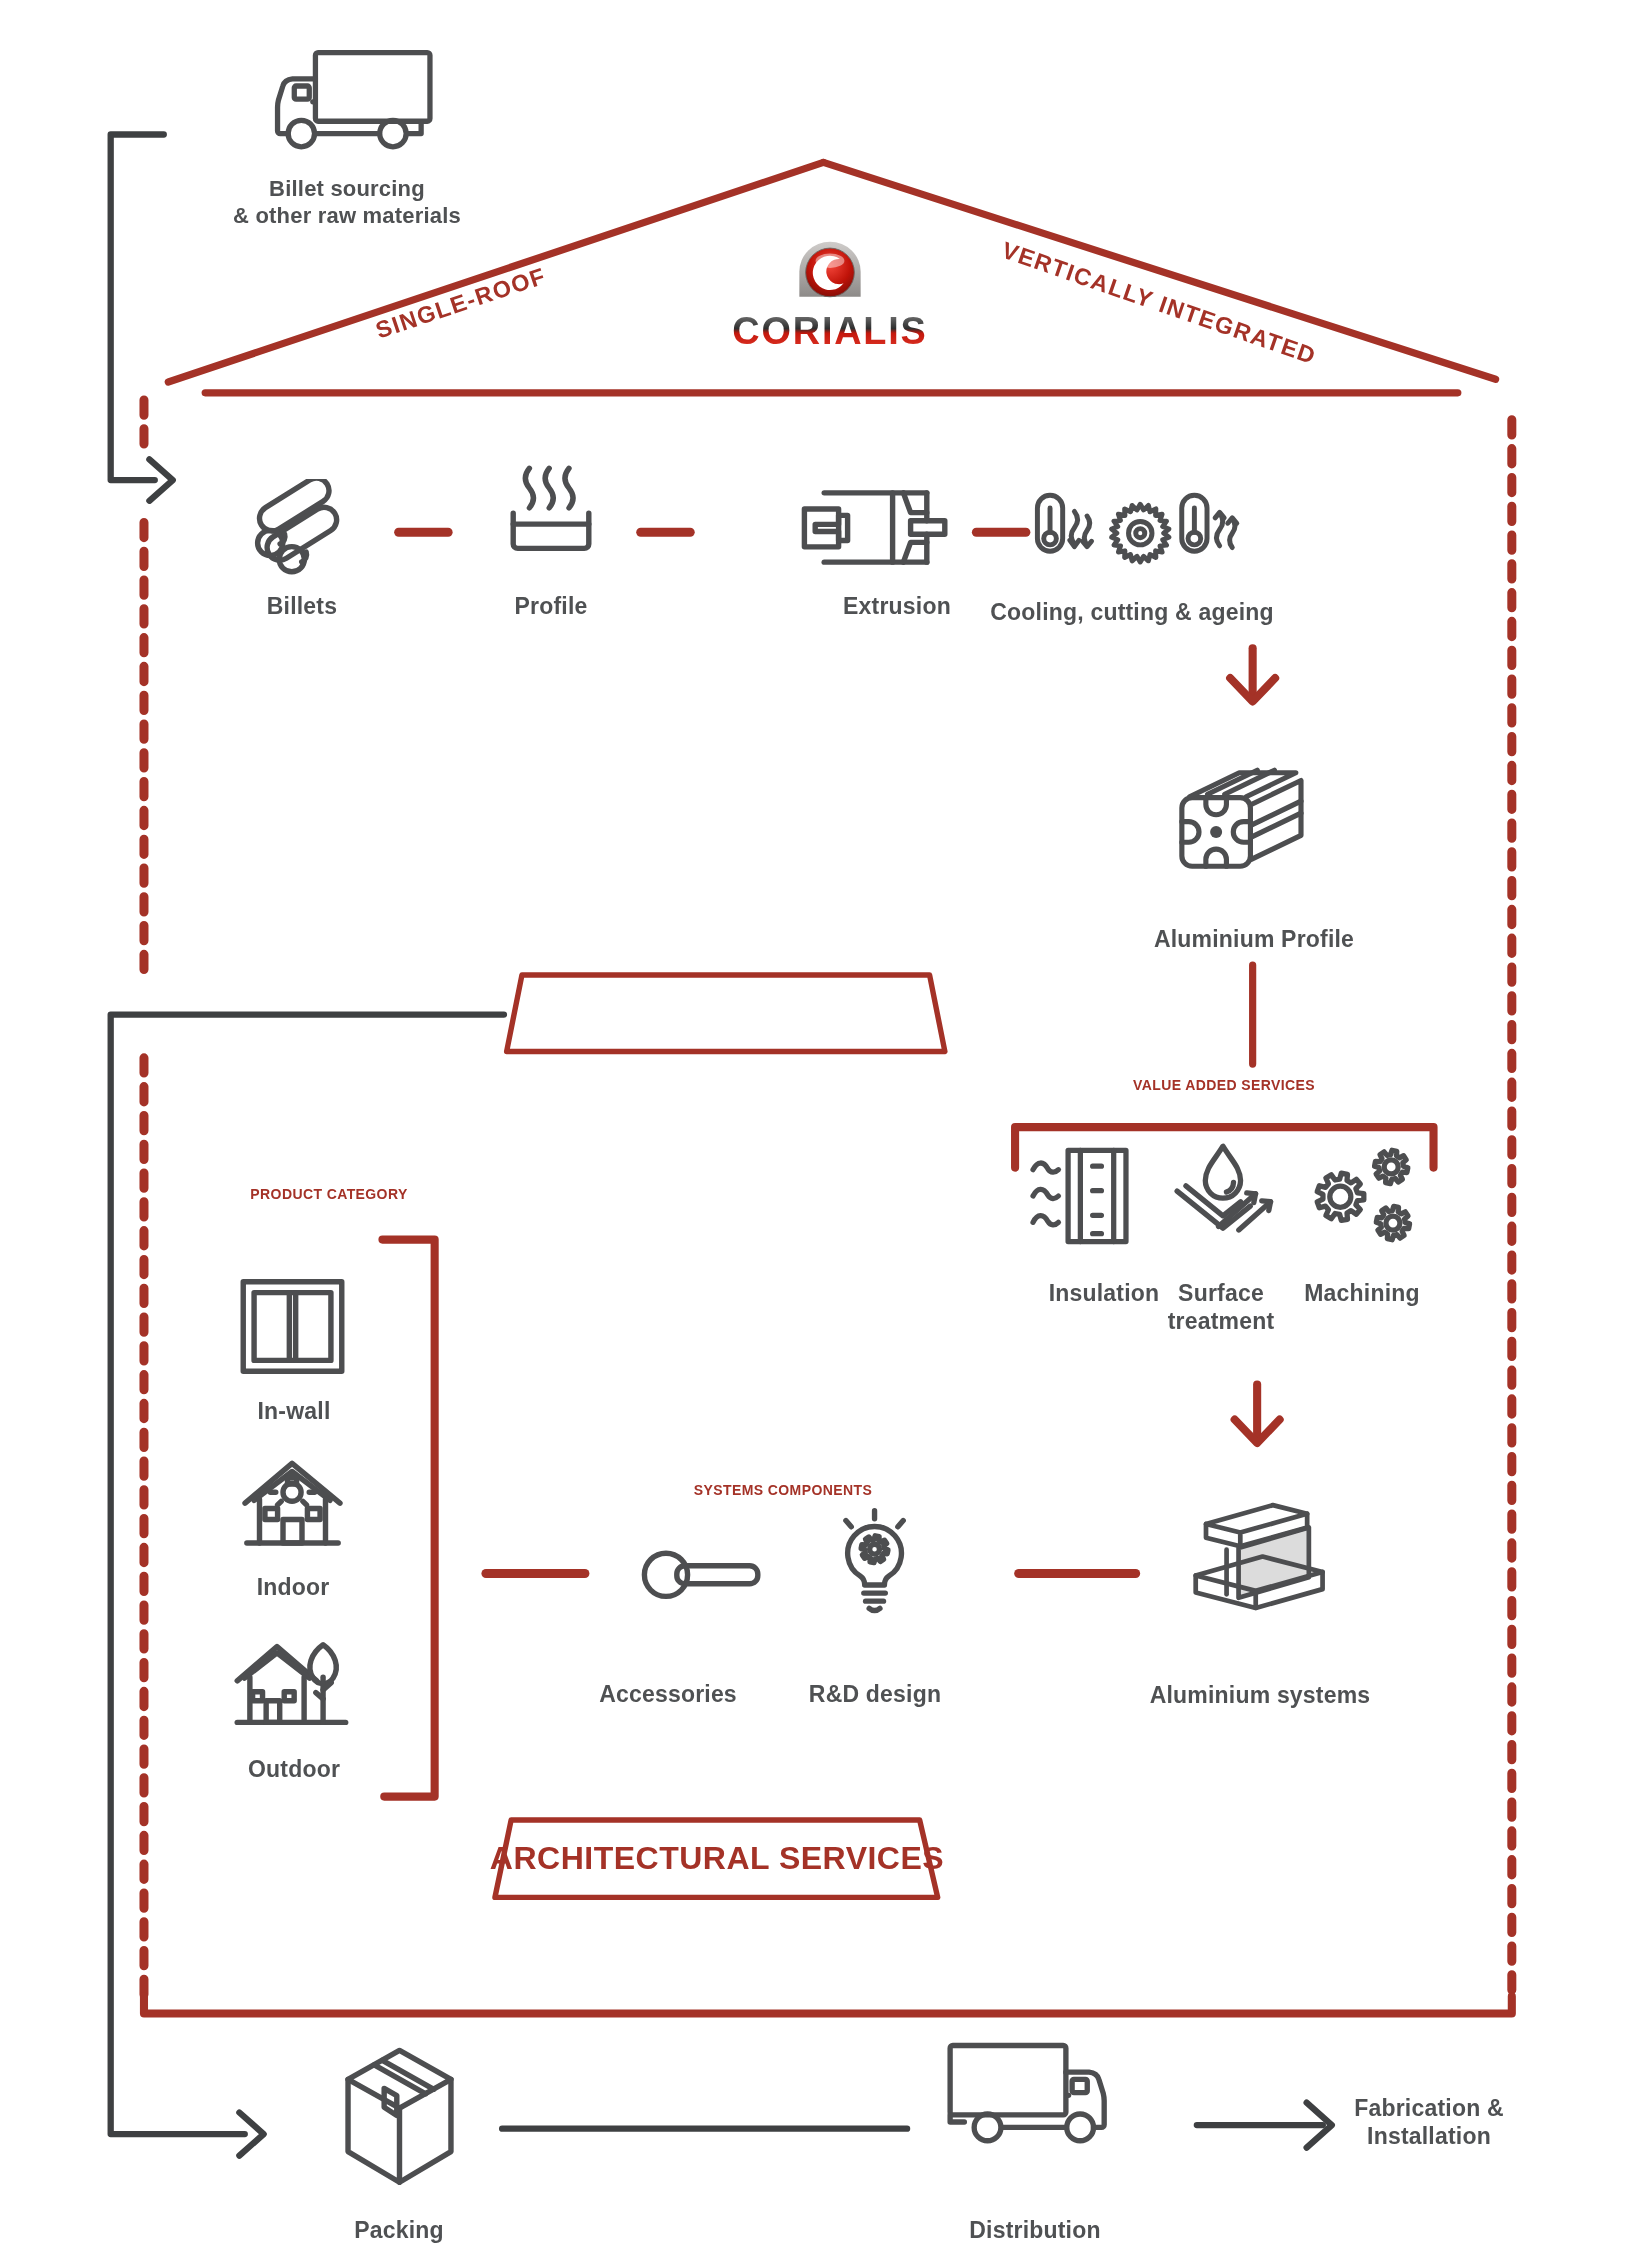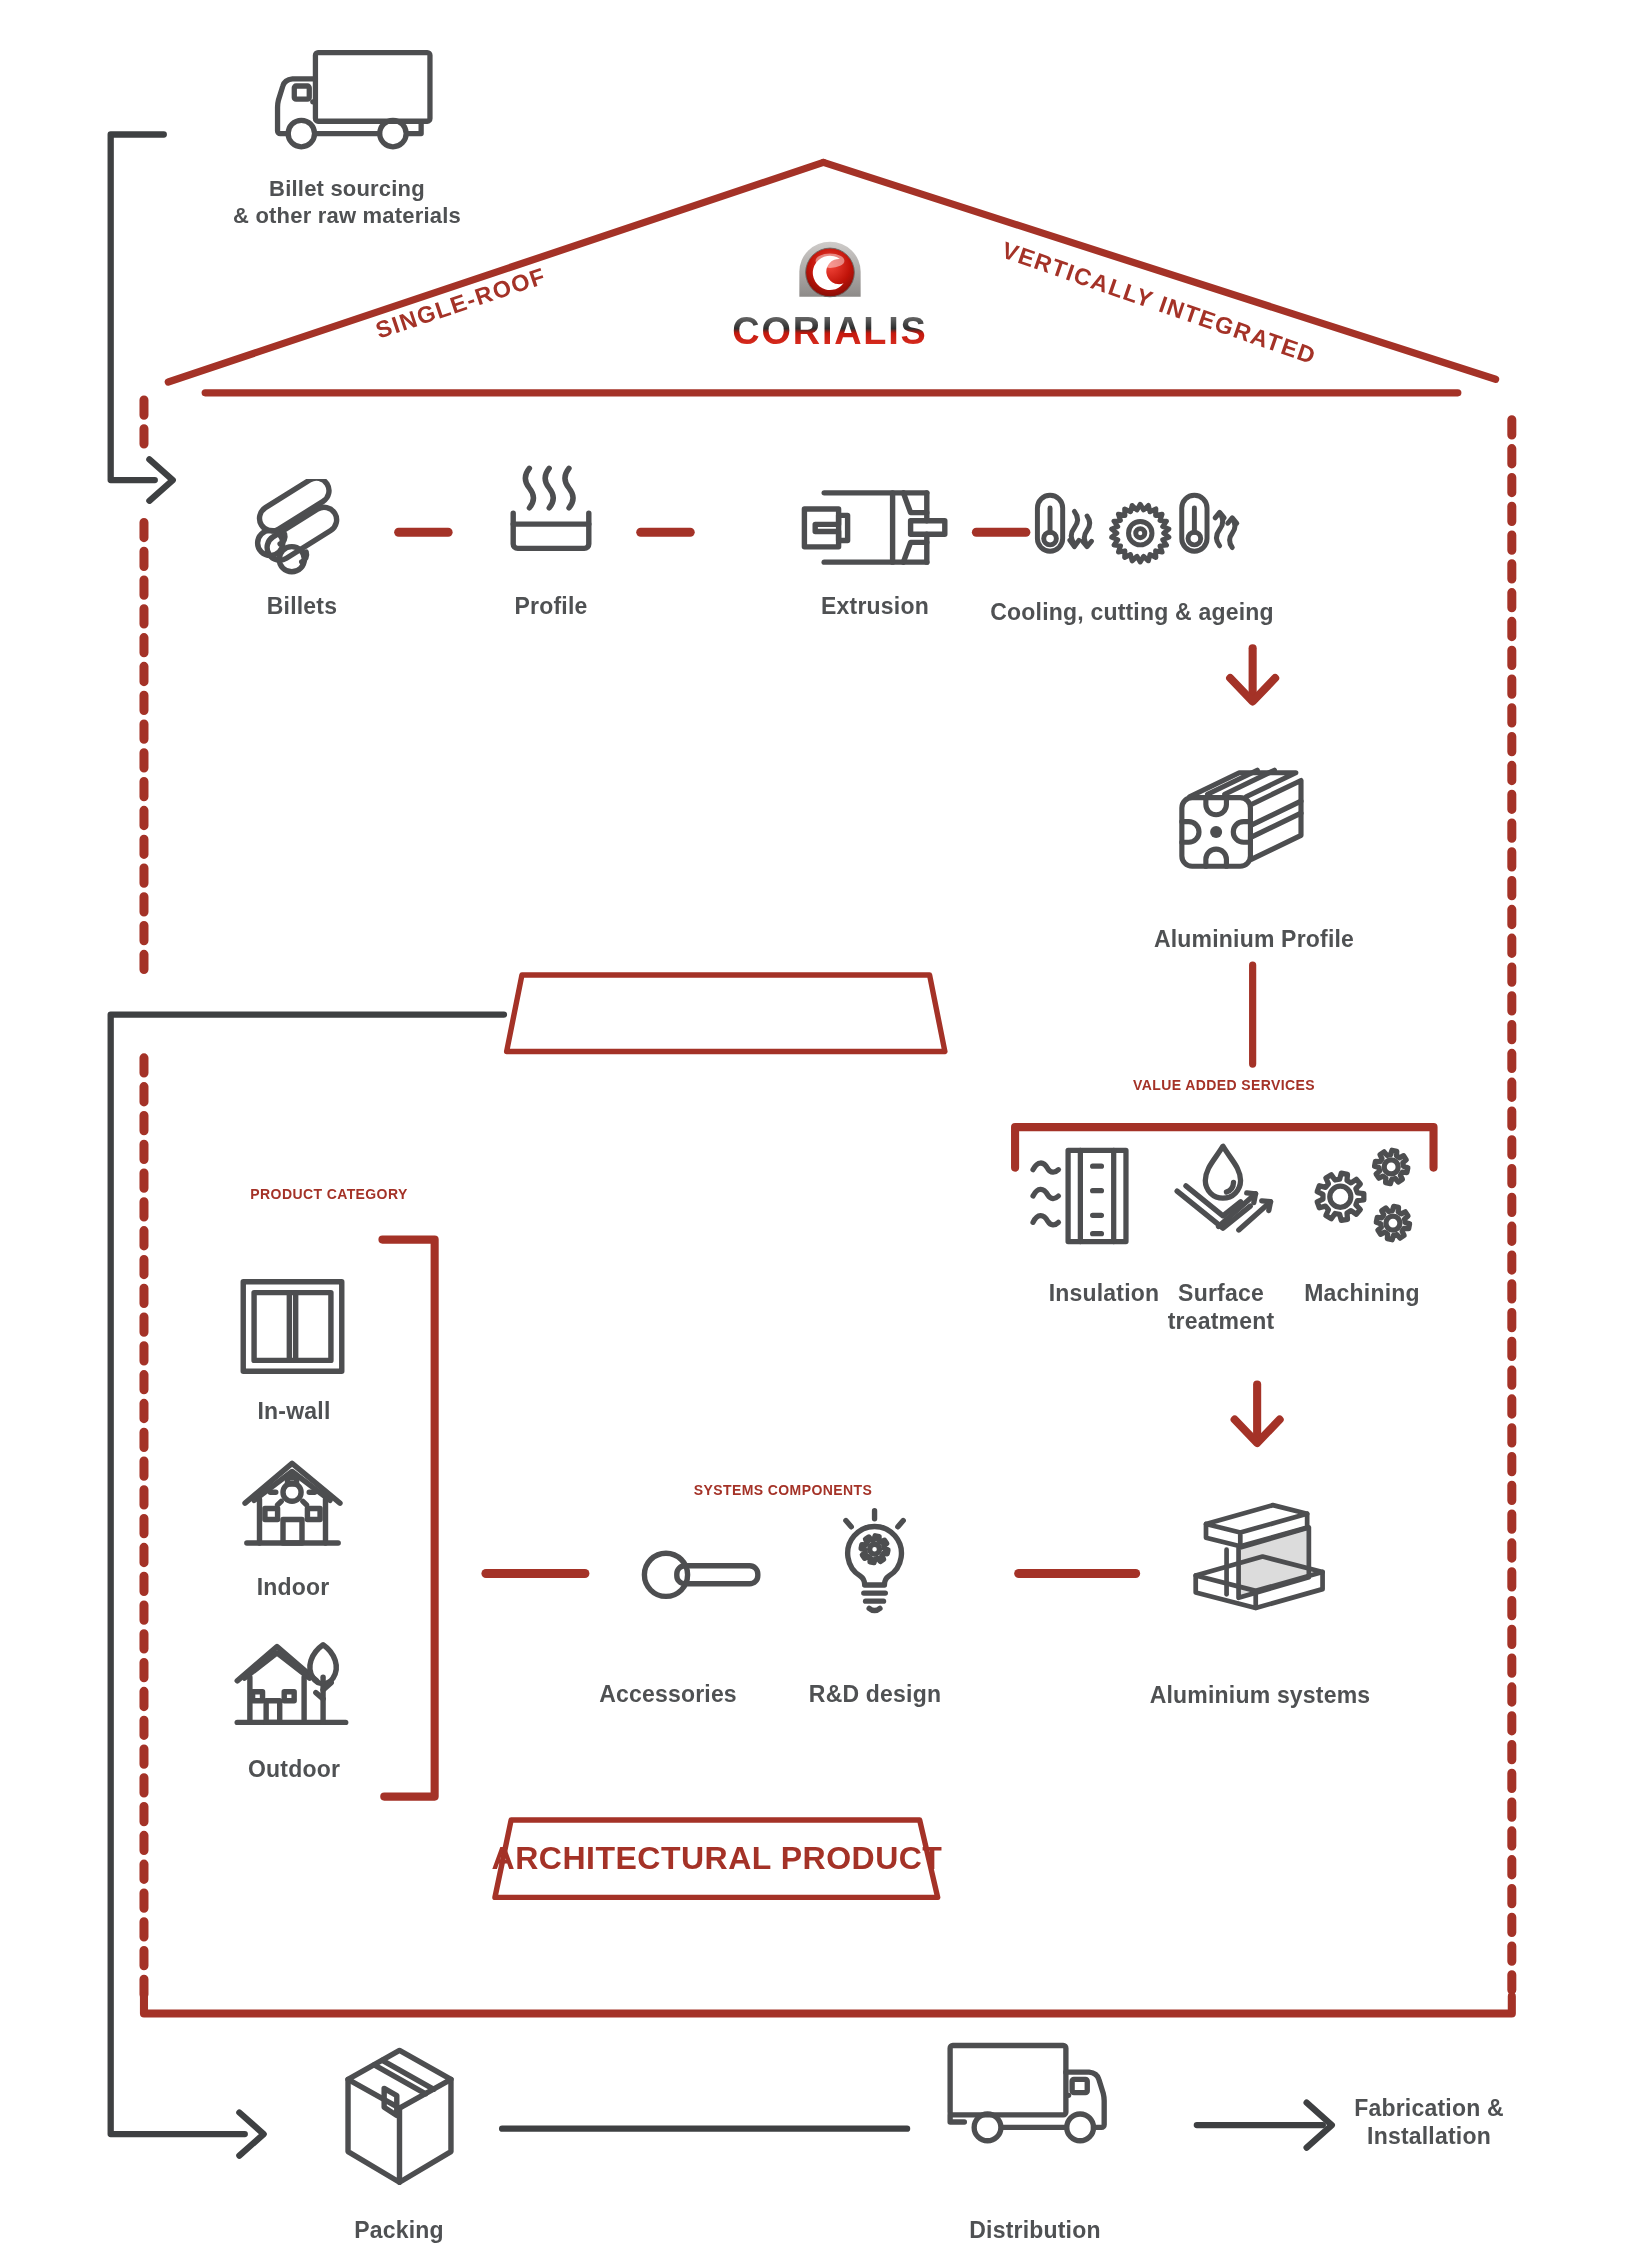--- a/index.html
+++ b/index.html
@@ -151,21 +151,21 @@
         <path d="M28,91 H142"></path>
       <rect x="6" y="32" width="38" height="42"></rect>
       <path d="M18,49 h26 v-10 h10 v28 h-10 v-10 h-26 z"></path>
       <path d="M104,14 V91"></path>
       <path d="M142,14 V36 H124 L116,14"></path>
       <path d="M142,91 V69 H124 L116,91"></path>
       <path d="M142,36 V45 M142,60 V69"></path>
       <rect x="124" y="45" width="38" height="15"></rect>
     </svg>
   </div>
-  <div class="lbl" style="left:875px;top:592px;">Extrusion</div>
+  <div class="lbl" style="left:897px;top:592px;">Extrusion</div>
 
   <div class="icon" style="left:1032px;top:491px;width:212px;height:87px;">
     <svg viewBox="0 0 235 95" fill="none" stroke-width="5.5" stroke-linecap="round" stroke-linejoin="round">
       <rect x="6" y="4" width="28" height="62" rx="14"></rect>
       <circle cx="20" cy="52" r="7"></circle>
         <path d="M20,45 V18"></path>
       <path d="M47,22 q7,9 0,18 q-7,9 0,18"></path>
         <path d="M42,54 l5,7 l5,-7"></path>
       <path d="M61,27 q6,8 0,16 q-6,8 0,16"></path>
         <path d="M56,55 l5,6 l5,-6"></path>
@@ -313,21 +313,21 @@
       <path d="M42,34 L120,12 L160,22 L160,38 L82,60 L42,50 Z"></path>
       <path d="M42,34 L82,44 L160,22 M82,44 L82,60"></path>
       <path d="M30,94 L108,72 L178,90 L178,110 L100,132 L30,114 Z"></path>
       <path d="M30,94 L100,112 L178,90 M100,112 L100,132"></path>
       <path d="M66,64 V116"></path>
     </svg>
   </div>
   <div class="lbl" style="left:1260px;top:1681px;font-weight:700;">Aluminium systems</div>
 
   <div class="banner-text" style="left:495px;top:1820px;width:444px;height:77px;">
-    <span>ARCHITECTURAL PRODUCT</span>
+    <span>ARCHITECTURAL SERVICES</span>
   </div>
 
   <div class="icon" style="left:331px;top:2036px;width:137px;height:158px;">
     <svg viewBox="0 0 150 175" fill="none" stroke-width="6" stroke-linecap="round" stroke-linejoin="round">
       <path d="M18,48 L75,16 L132,48 L75,80 Z"></path>
       <path d="M18,48 V128 L75,162 V80"></path>
       <path d="M132,48 V128 L75,162"></path>
       <path d="M47,32 L104,64 M56,27 L113,59"></path>
       <path d="M58,58 l14,8 v22 l-14,-9 z"></path>
     </svg>

